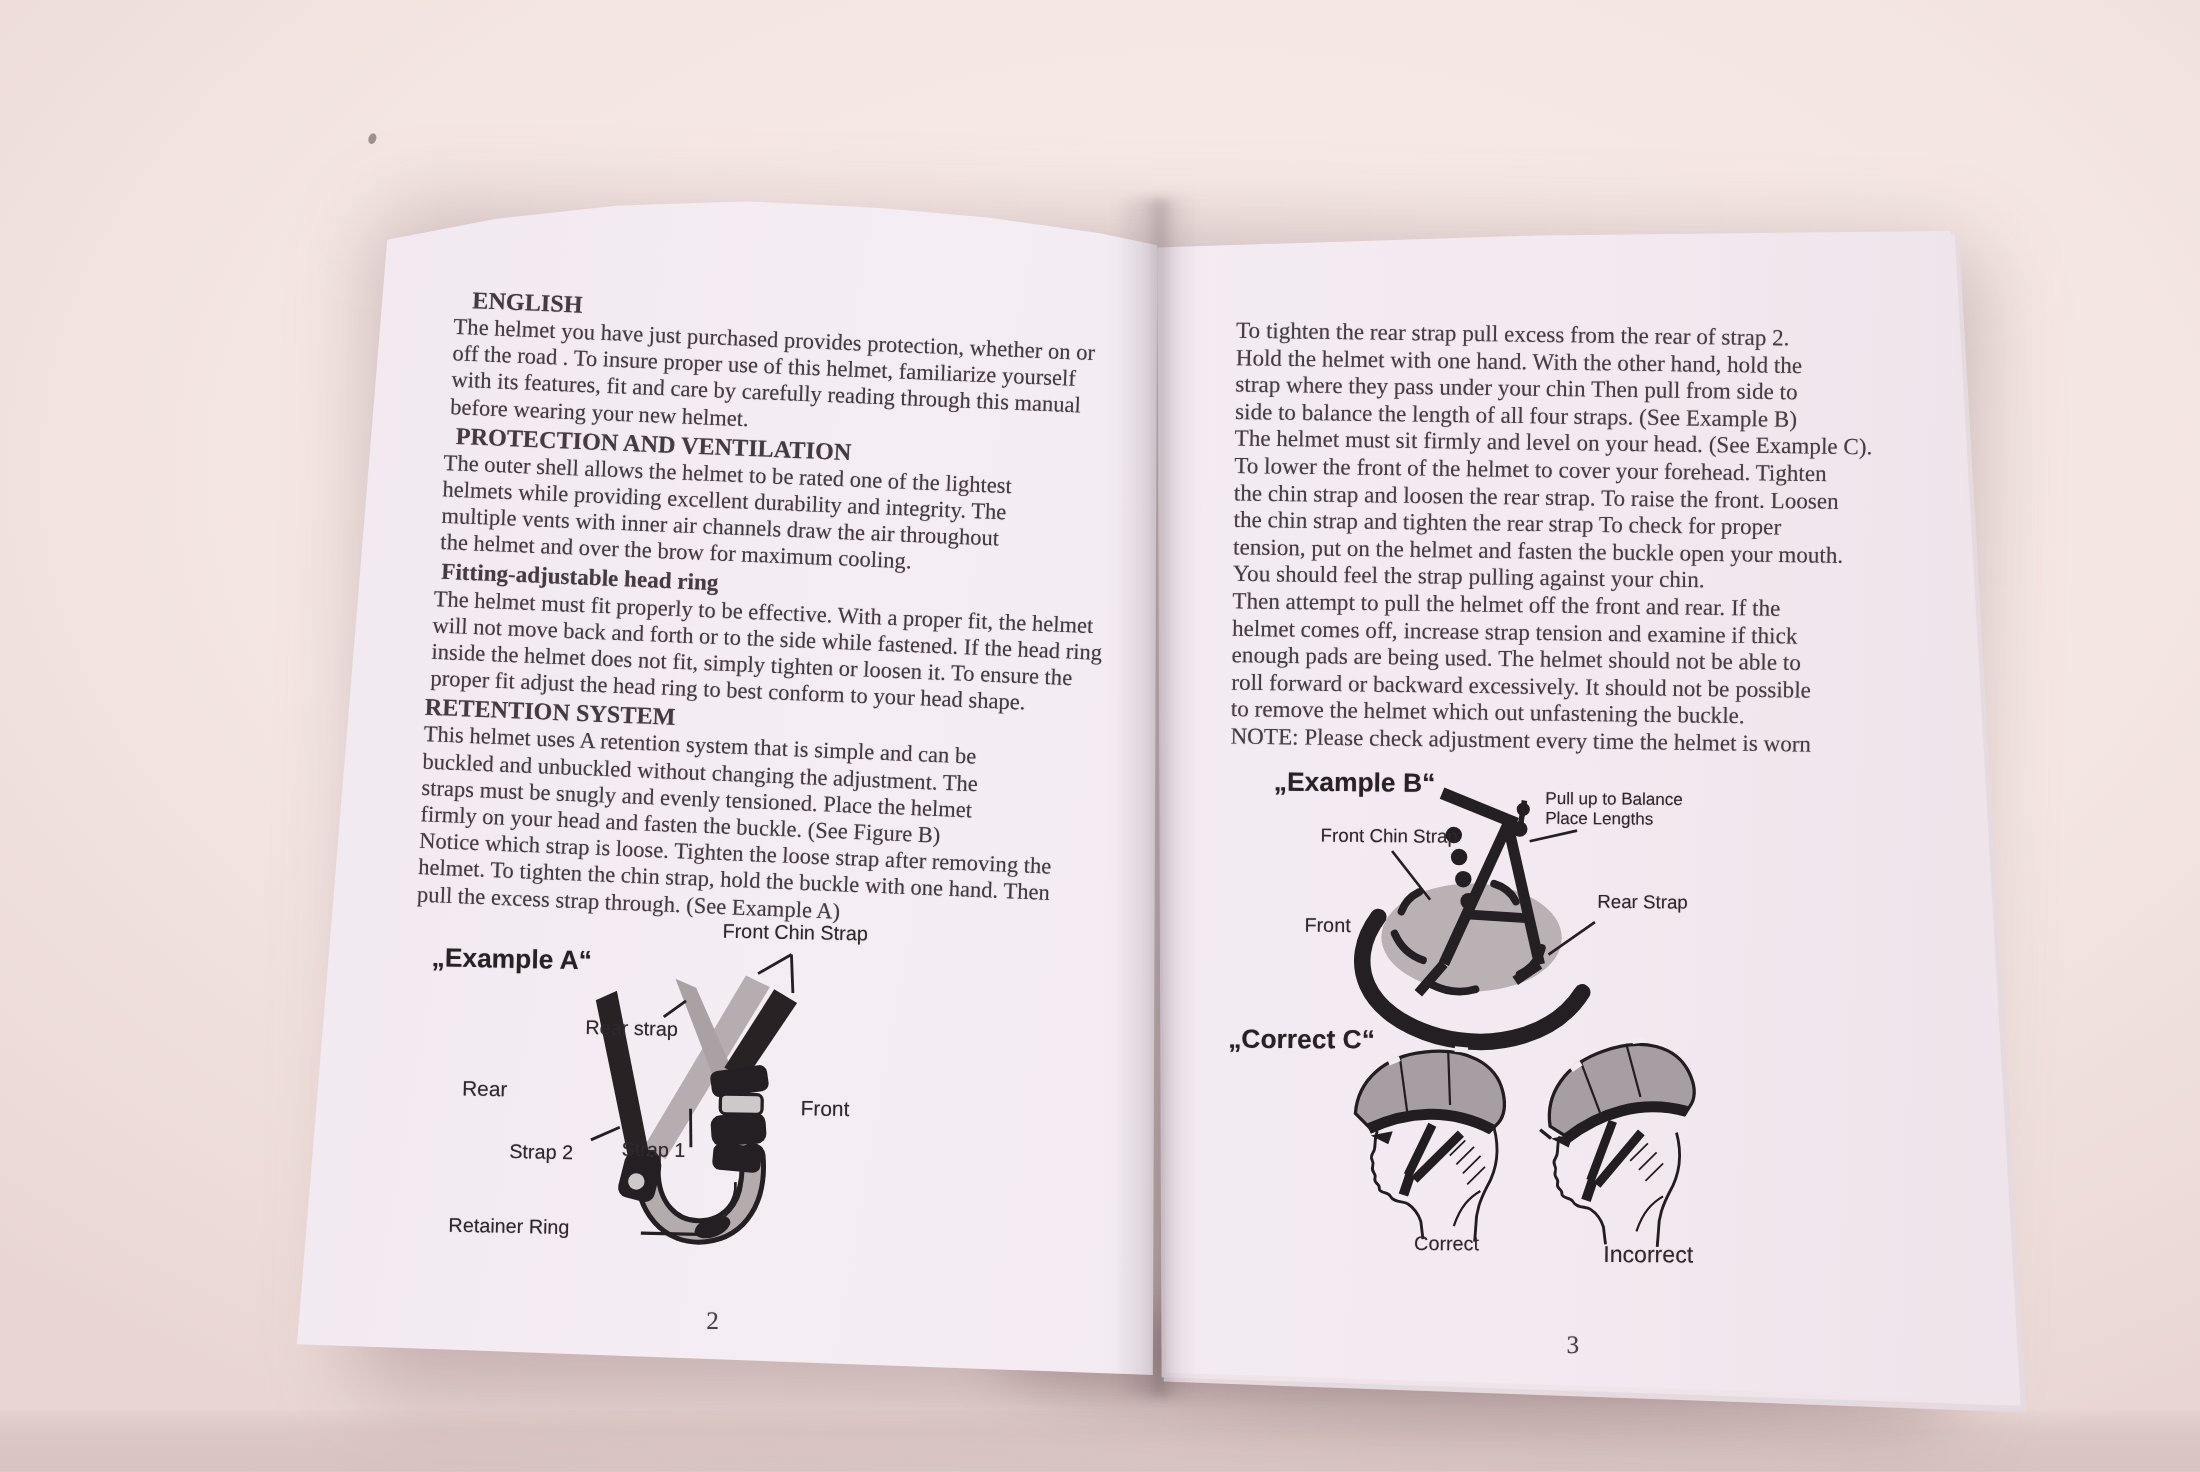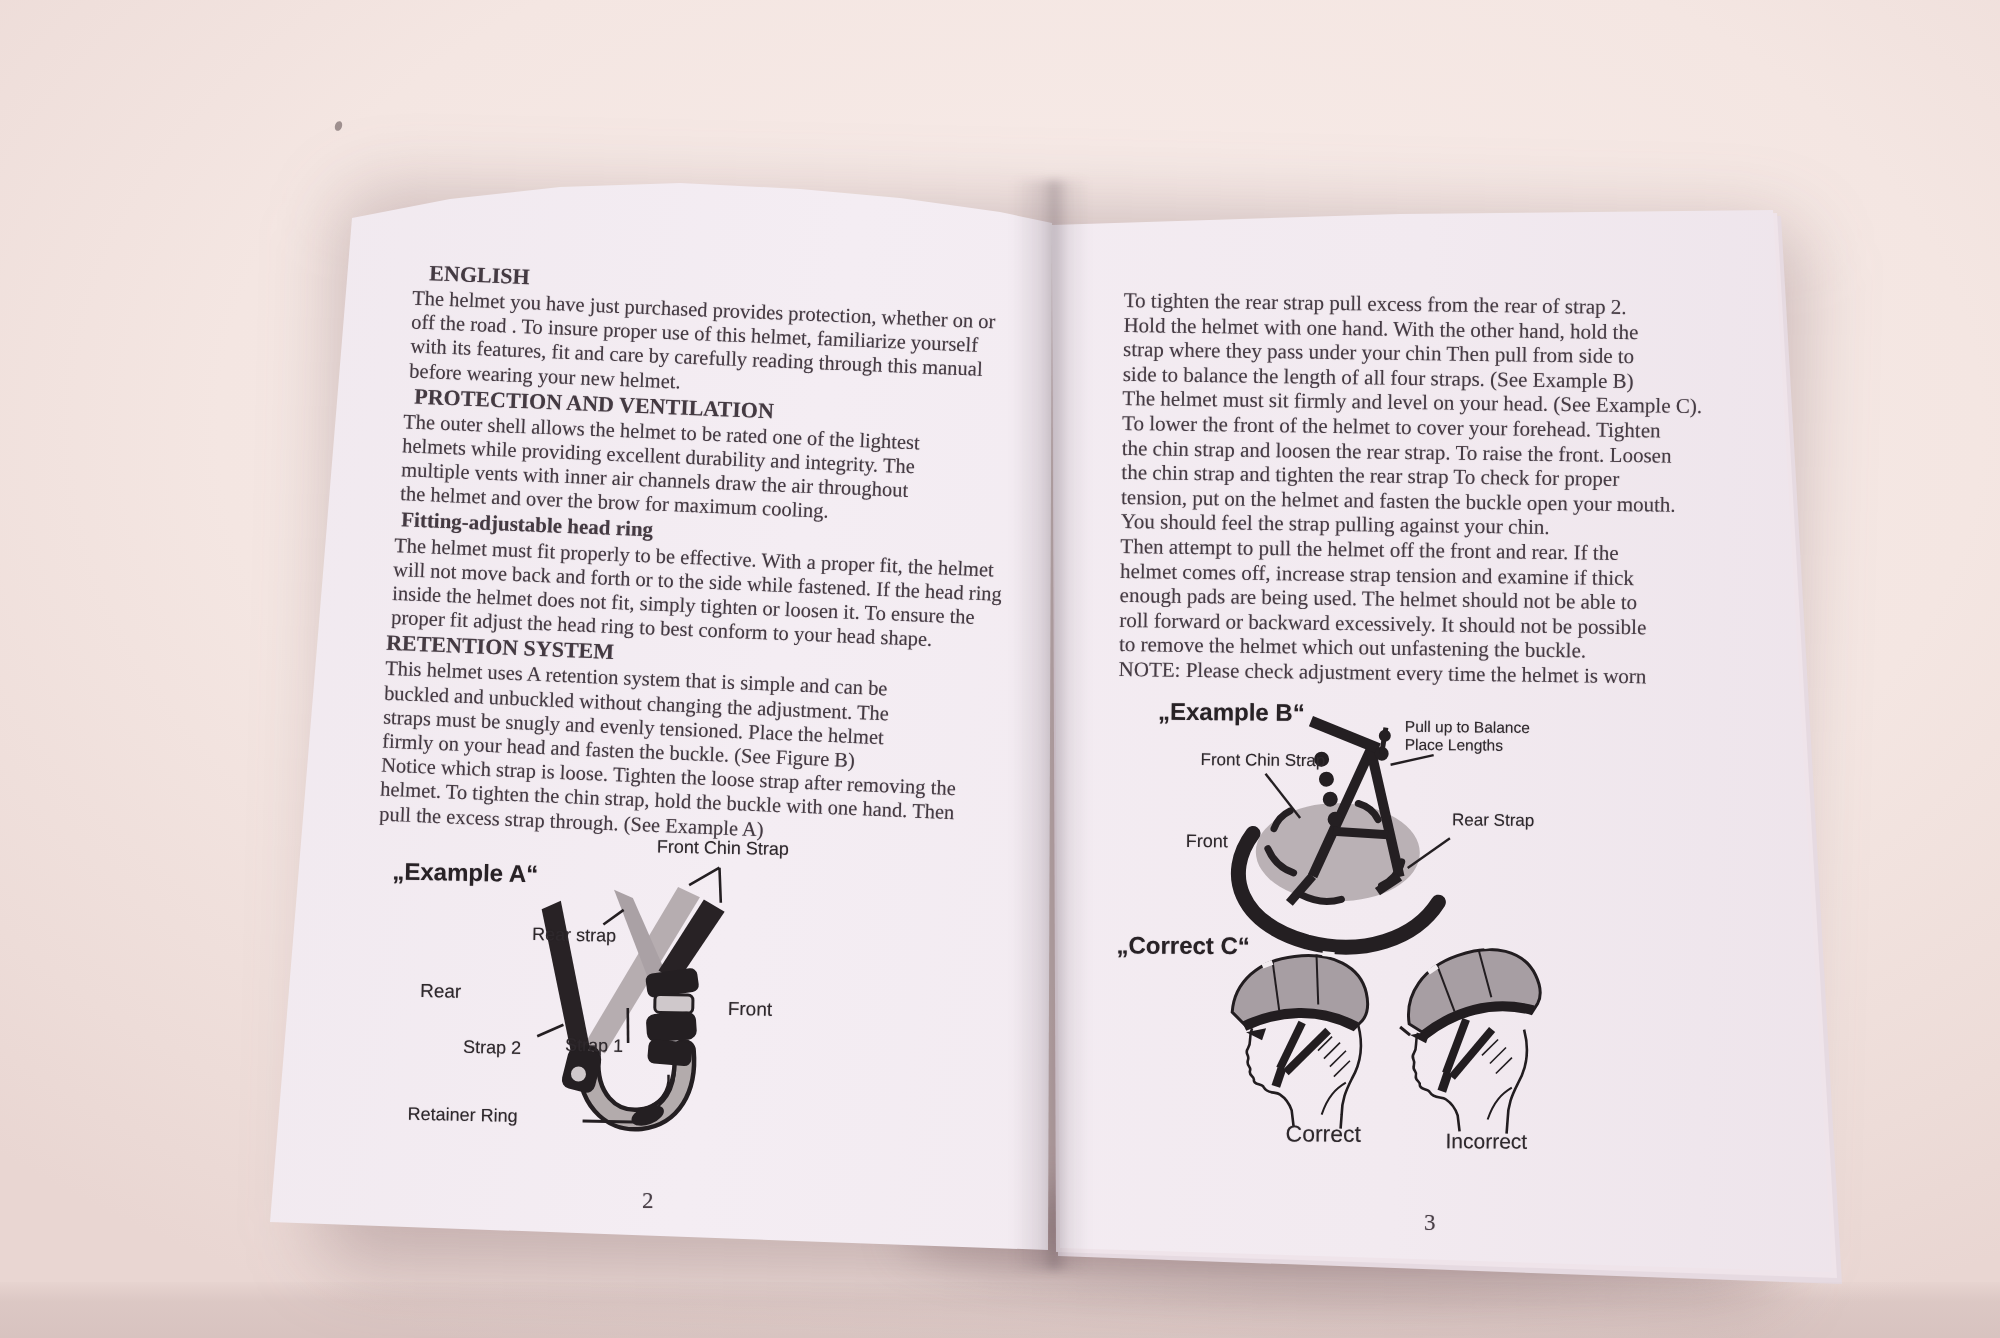--- a/index.html
+++ b/index.html
@@ -250,20 +250,20 @@
             <line x1="108" y1="122" x2="124" y2="106"></line>
         </g>
         <path d="M 78,68 L 58,122" stroke="#221d20" stroke-width="8"></path>
         <path d="M 104,78 L 64,126" stroke="#221d20" stroke-width="8"></path>
         <path d="M 60,122 L 54,140" stroke="#221d20" stroke-width="9"></path>
         <path d="M 22,84 L 42,80 L 38,92 Z" fill="#221d20"></path>
         <path d="M 22,84 L 12,76" stroke="#221d20" stroke-width="3"></path>
       </g>
     </svg>
     <div class="diag-title" style="left:6px;top:8px;">„Correct C“</div>
-    <div class="diag-label" style="left:176px;top:196px;font-size:23px;">Correct</div>
-    <div class="diag-label" style="left:336px;top:204px;font-size:21px;">Incorrect</div>
+    <div class="diag-label" style="left:176px;top:196px;font-size:18px;">Correct</div>
+    <div class="diag-label" style="left:348px;top:204px;font-size:21px;">Incorrect</div>
   </div>
 
   <div class="page-number pn3">3</div>
 
   <div class="surface-edge"></div>
 </div>
 
 </body></html>

